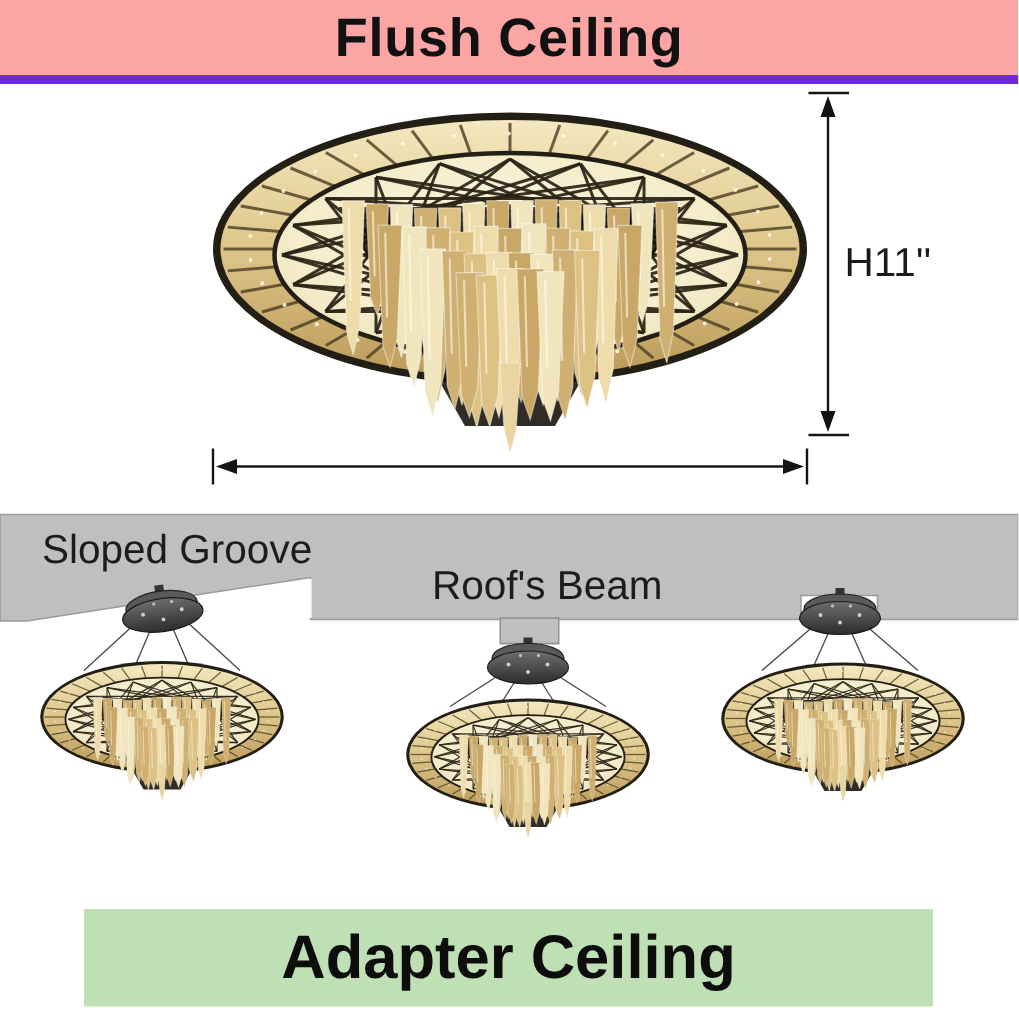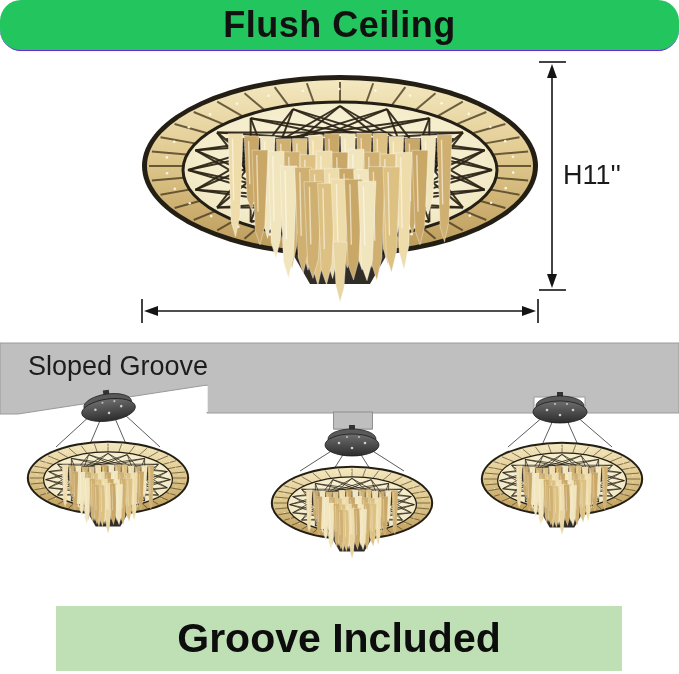--- a/index.html
+++ b/index.html
@@ -3,22 +3,22 @@
 <meta charset="utf-8">
 <style>
   html,body{margin:0;padding:0;background:#ffffff;}
   #stage{
     position:relative;width:679px;height:674px;background:#ffffff;overflow:hidden;
     font-family:"Liberation Sans", sans-serif;color:#141414;
   }
   #stage svg{position:absolute;left:0;top:0;z-index:1;}
   .overlay{position:absolute;z-index:3;}
   #banner-top{
-    left:0;top:0;width:679px;height:50px;background:#22c55e;
-    border-bottom:1px solid #6d28d9;display:flex;align-items:center;justify-content:center;border-radius:21px;
+    left:0;top:0;width:679px;height:50px;background:#fca5a5;
+    border-bottom:6px solid #6d28d9;display:flex;align-items:center;justify-content:center;
   }
   #banner-top .title{font-size:36px;font-weight:700;color:#111;letter-spacing:0.5px;}
   .ceil-label{font-size:27px;font-weight:400;color:#1c1c1c;white-space:nowrap;}
   #lbl-sloped{left:28px;top:351px;}
   #lbl-beam{left:288px;top:375px;}
   #lbl-groove{left:461px;top:358px;}
   .dim-label{font-size:27px;color:#1a1a1a;white-space:nowrap;}
   #dim-h{left:563px;top:160px;}
   #dim-w{left:250px;top:313px;width:190px;text-align:center;}
   #banner-green{
@@ -297,17 +297,18 @@
     </g>
   </svg>
 
   <div id="banner-top" class="overlay">
     <span class="title">Flush Ceiling</span>
   </div>
 
   <div id="dim-h" class="overlay dim-label">H11''</div>
 
   <div id="lbl-sloped" class="overlay ceil-label">Sloped Groove</div>
+  <div id="lbl-beam" class="overlay ceil-label">Roof's Beam</div>
 
   <div id="banner-green" class="overlay">
-    <span class="title">Groove Included</span>
+    <span class="title">Adapter Ceiling</span>
   </div>
 </div>
 
 </body></html>

